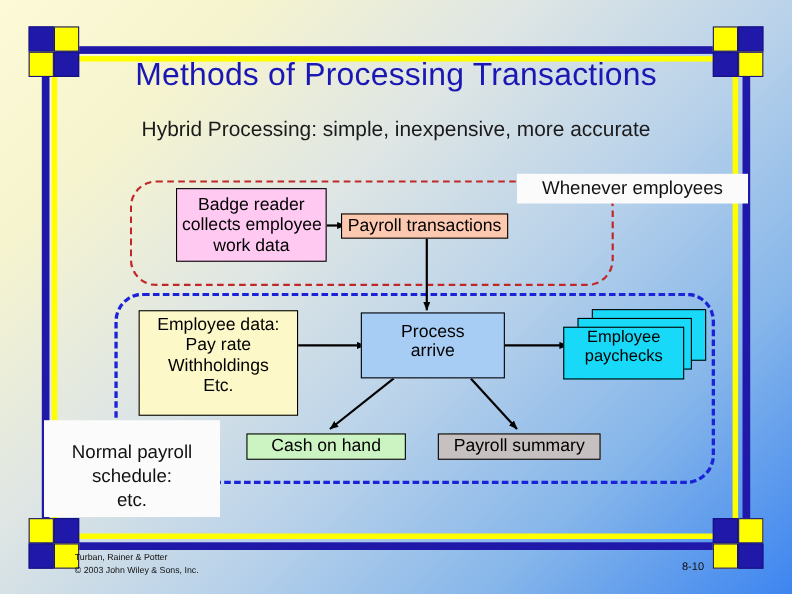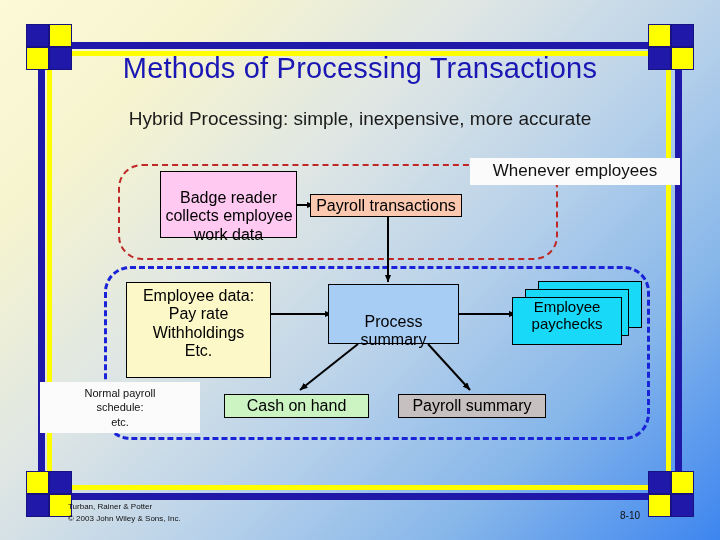--- a/index.html
+++ b/index.html
@@ -42,39 +42,39 @@
     left:104px;top:266px;width:546px;height:174px;
     border:3px dashed #1a23d8;border-radius:26px;
   }
 
   
   .node{position:absolute;box-sizing:border-box;border:1px solid #000;
         text-align:center;color:#000;line-height:1.15;}
 
   #badge-reader{
     left:160px;top:171px;width:137px;height:67px;
-    background:#ffc9f2;font-size:16px;padding-top:17px;
+    background:#ffc9f2;font-size:16px;padding-top:6px;
   }
   #badge-reader .ln{white-space:nowrap;}
   #badge-reader .wide{position:relative;left:0;width:190px;margin-left:-27px;}
 
   #payroll-transactions{
     left:310px;top:194px;width:152px;height:23px;
     background:#fcc8b0;font-size:16px;line-height:21px;white-space:nowrap;
   }
   #payroll-transactions span{position:relative;left:0;}
 
   #employee-data{
     left:126px;top:282px;width:145px;height:96px;
     background:#fcf8c8;font-size:16px;padding-top:4px;
   }
 
   #process-payroll{
     left:328px;top:284px;width:131px;height:60px;
-    background:#a7cdf5;font-size:16px;padding-top:28px;
+    background:#a7cdf5;font-size:16px;padding-top:8px;
   }
 
   #cash-on-hand{
     left:224px;top:394px;width:145px;height:24px;
     background:#ccf4c2;font-size:16px;line-height:22px;
   }
 
   #payroll-summary{
     left:398px;top:394px;width:148px;height:24px;
     background:#c6c0c0;font-size:16px;line-height:22px;
@@ -91,21 +91,21 @@
   #paychecks .d1{left:0px;top:16px;width:110px;height:48px;}
   #paychecks .label{
     position:absolute;left:0;top:18px;width:110px;text-align:center;
     font-size:15px;color:#000;line-height:1.1;
   }
 
   
   .callout{position:absolute;background:#fbfbfb;color:#111;text-align:center;
            font-size:17px;line-height:1.3;}
   #callout-whenever{left:470px;top:158px;width:210px;padding:2px 0 3px;}
-  #callout-schedule{left:40px;top:382px;width:160px;padding:4px 0 4px;font-size:11px;}
+  #callout-schedule{left:40px;top:382px;width:160px;padding:18px 0 4px;font-size:17px;}
 
   
   svg#wires{position:absolute;left:0;top:0;width:720px;height:540px;pointer-events:none;}
 
   
   #footer{position:absolute;left:68px;top:501px;font-size:8px;color:#101010;line-height:1.55;}
   #pagenum{position:absolute;left:620px;top:510px;font-size:10px;color:#0f0f0f;}
 </style>
 </head>
 <body>
@@ -187,21 +187,21 @@
 
   <div class="node" id="employee-data">
     <div>Employee data:</div>
     <div>Pay rate</div>
     <div>Withholdings</div>
     <div>Etc.</div>
   </div>
 
   <div class="node" id="process-payroll">
     <div>Process</div>
-    <div>summary</div>
+    <div>arrive</div>
   </div>
 
   <div id="paychecks">
     <div class="doc d3"></div>
     <div class="doc d2"></div>
     <div class="doc d1"></div>
     <div class="label">
       <div>Employee</div>
       <div>paychecks</div>
     </div>

